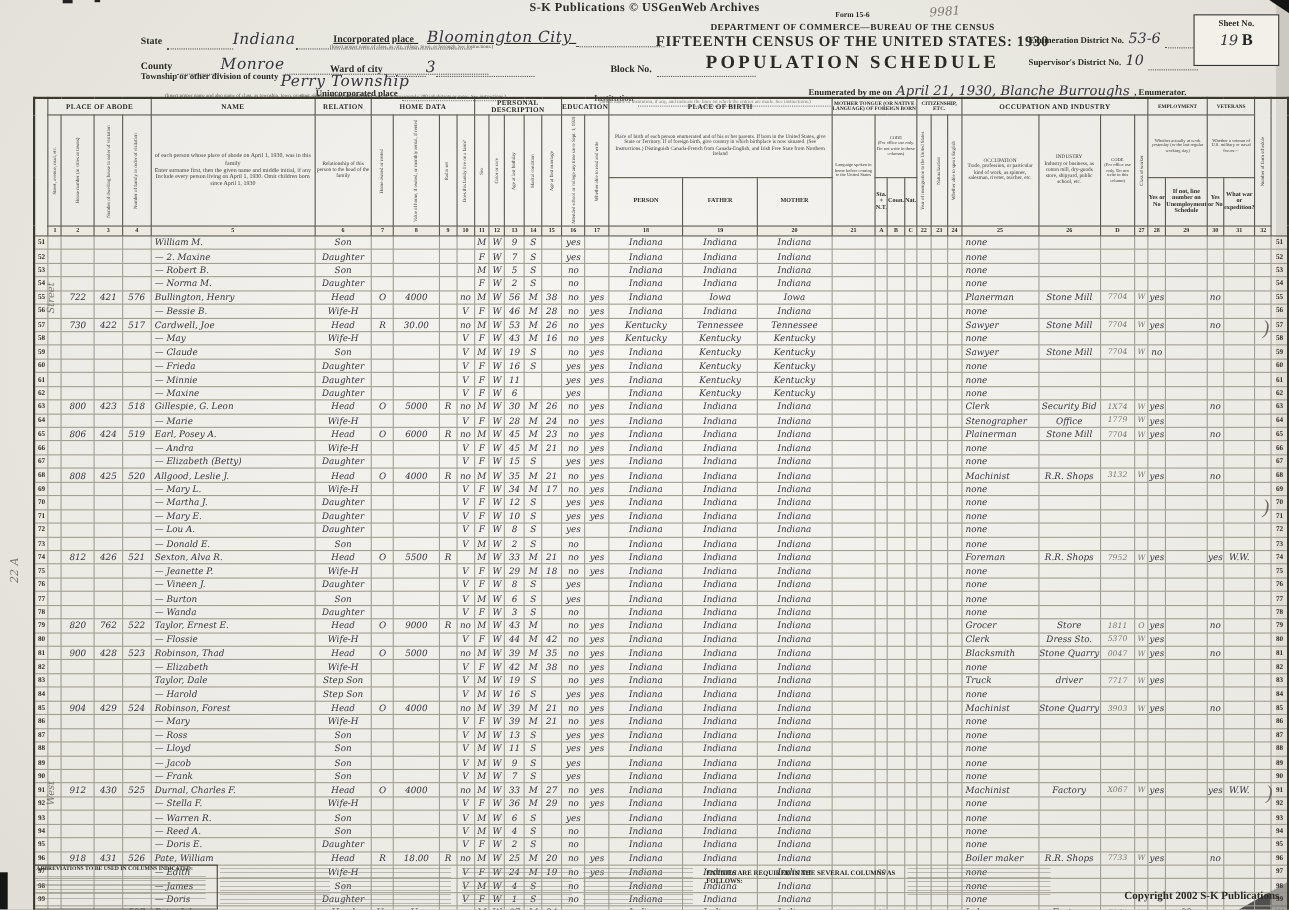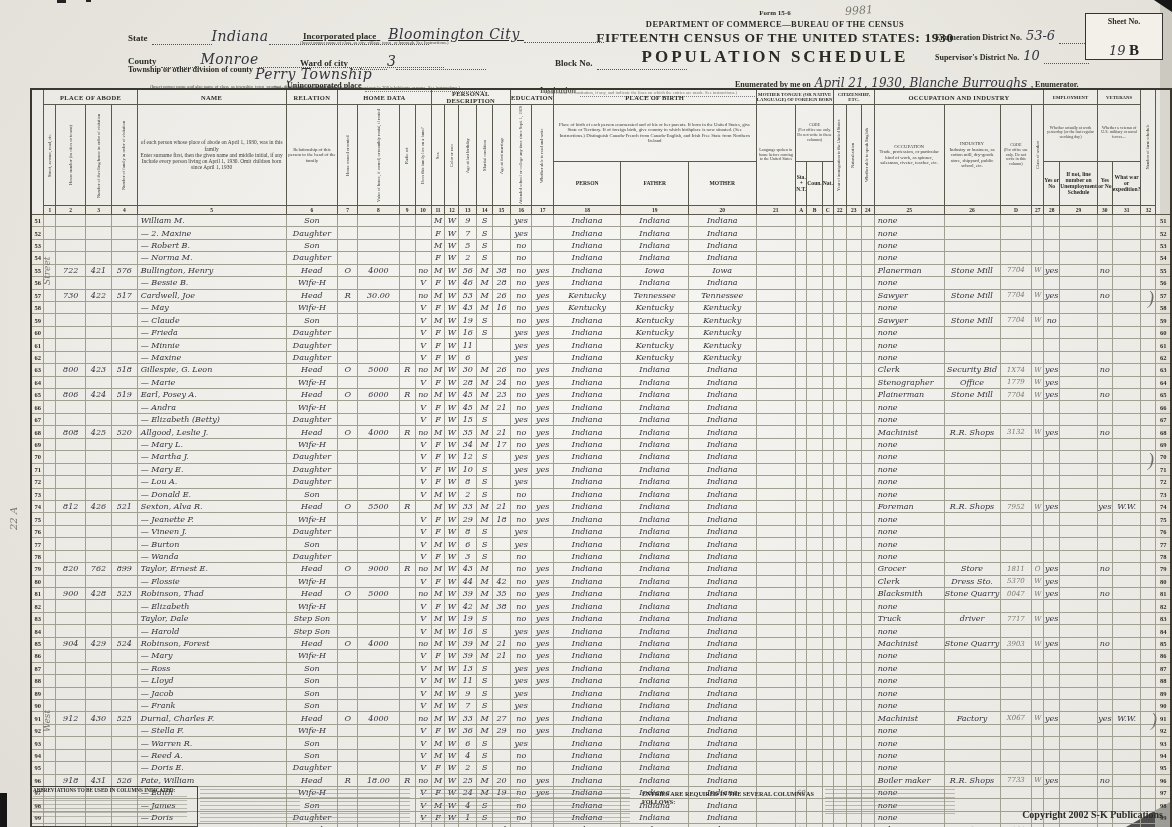--- a/index.html
+++ b/index.html
@@ -17,21 +17,21 @@
   .popsched{font-size:17px;font-weight:bold;letter-spacing:3px;margin-top:1px;}
   
   .lbl{font-size:9px;font-weight:bold;}
   .note{font-size:4.6px;color:#4a4a44;}
   .dot{display:inline-block;border-bottom:1px dotted #555;height:10px;vertical-align:bottom;}
   .hw{font-family:"DejaVu Serif",serif;font-style:italic;color:#34343e;}
   .hwbig{font-size:14px;letter-spacing:.5px;}
   .pencil{font-family:"DejaVu Serif",serif;font-style:italic;color:#7b786e;}
   .sheetbox{left:1085px;top:13px;width:76px;height:45px;border:1.5px solid #333;background:#f2f0e9;text-align:center;}
   .sheetbox .lbl{display:block;margin-top:3px;}
-  .sheetval{font-size:13px;margin-top:16px;}
+  .sheetval{font-size:13px;margin-top:3px;}
   .sheetval b{font-family:"Liberation Serif",serif;font-style:normal;font-size:15px;color:#222;}
   
   table{position:absolute;left:30px;top:88px;border-collapse:collapse;table-layout:fixed;
         border:2px solid #3a382f;background:rgba(255,255,255,.25);}
   th,td{border:1px solid #a19e92;padding:0;overflow:hidden;}
   thead th{border-color:#5b584e;}
   tr.hr1{height:13px;} tr.hr2{height:32px;} tr.hr3{height:12px;} tr.hr4{height:9px;}
   tbody tr{height:12.45px;}
   .g{font-size:6.5px;font-weight:bold;text-align:center;letter-spacing:.3px;}
   .g2{font-size:4.8px;letter-spacing:0;}
@@ -70,20 +70,21 @@
 
 <div class="page">
 
   <div class="abs edge-r"></div>
   <div class="abs tick" style="left:57px;top:0;width:9px;height:3px;"></div>
   <div class="abs tick" style="left:86px;top:0;width:5px;height:2px;"></div>
   <div class="abs c-tr"></div>
   <div class="abs c-bl"></div>
   <div class="abs c-br"></div>
 
+  <div class="abs banner">S-K Publications © USGenWeb Archives</div>
 
   <div class="abs titleblock">
     <div class="formno">Form 15-6</div>
     <div class="dept">DEPARTMENT OF COMMERCE—BUREAU OF THE CENSUS</div>
     <div class="census">FIFTEENTH CENSUS OF THE UNITED STATES: 1930</div>
     <div class="popsched">POPULATION SCHEDULE</div>
   </div>
 
   <div class="abs pencil" style="left:845px;top:4px;font-size:11px;transform:rotate(-4deg);">9981</div>
 
@@ -1415,21 +1416,21 @@
           <td class="hw"></td>
           <td class="hw"></td>
           <td class="hw"></td>
           <td class="ln">78</td>
         </tr>
         <tr>
           <td class="ln">79</td>
           <td class="hw"></td>
           <td class="hw">820</td>
           <td class="hw">762</td>
-          <td class="hw">899</td>
+          <td class="hw">522</td>
           <td class="nm">Taylor, Ernest E.</td>
           <td class="hw">Head</td>
           <td class="hw">O</td>
           <td class="hw">9000</td>
           <td class="hw">R</td>
           <td class="hw">no</td>
           <td class="hw">M</td>
           <td class="hw">W</td>
           <td class="hw">43</td>
           <td class="hw">M</td>

